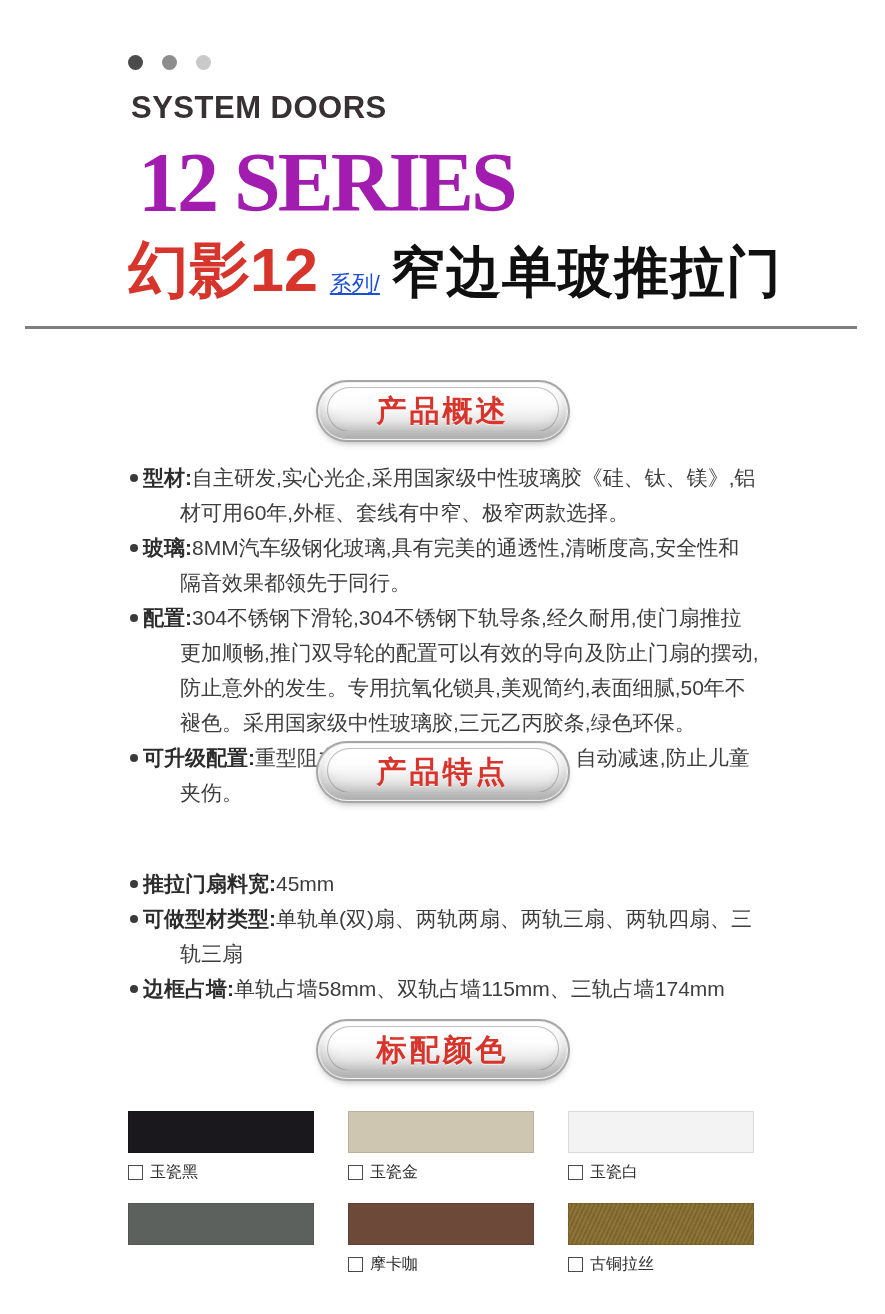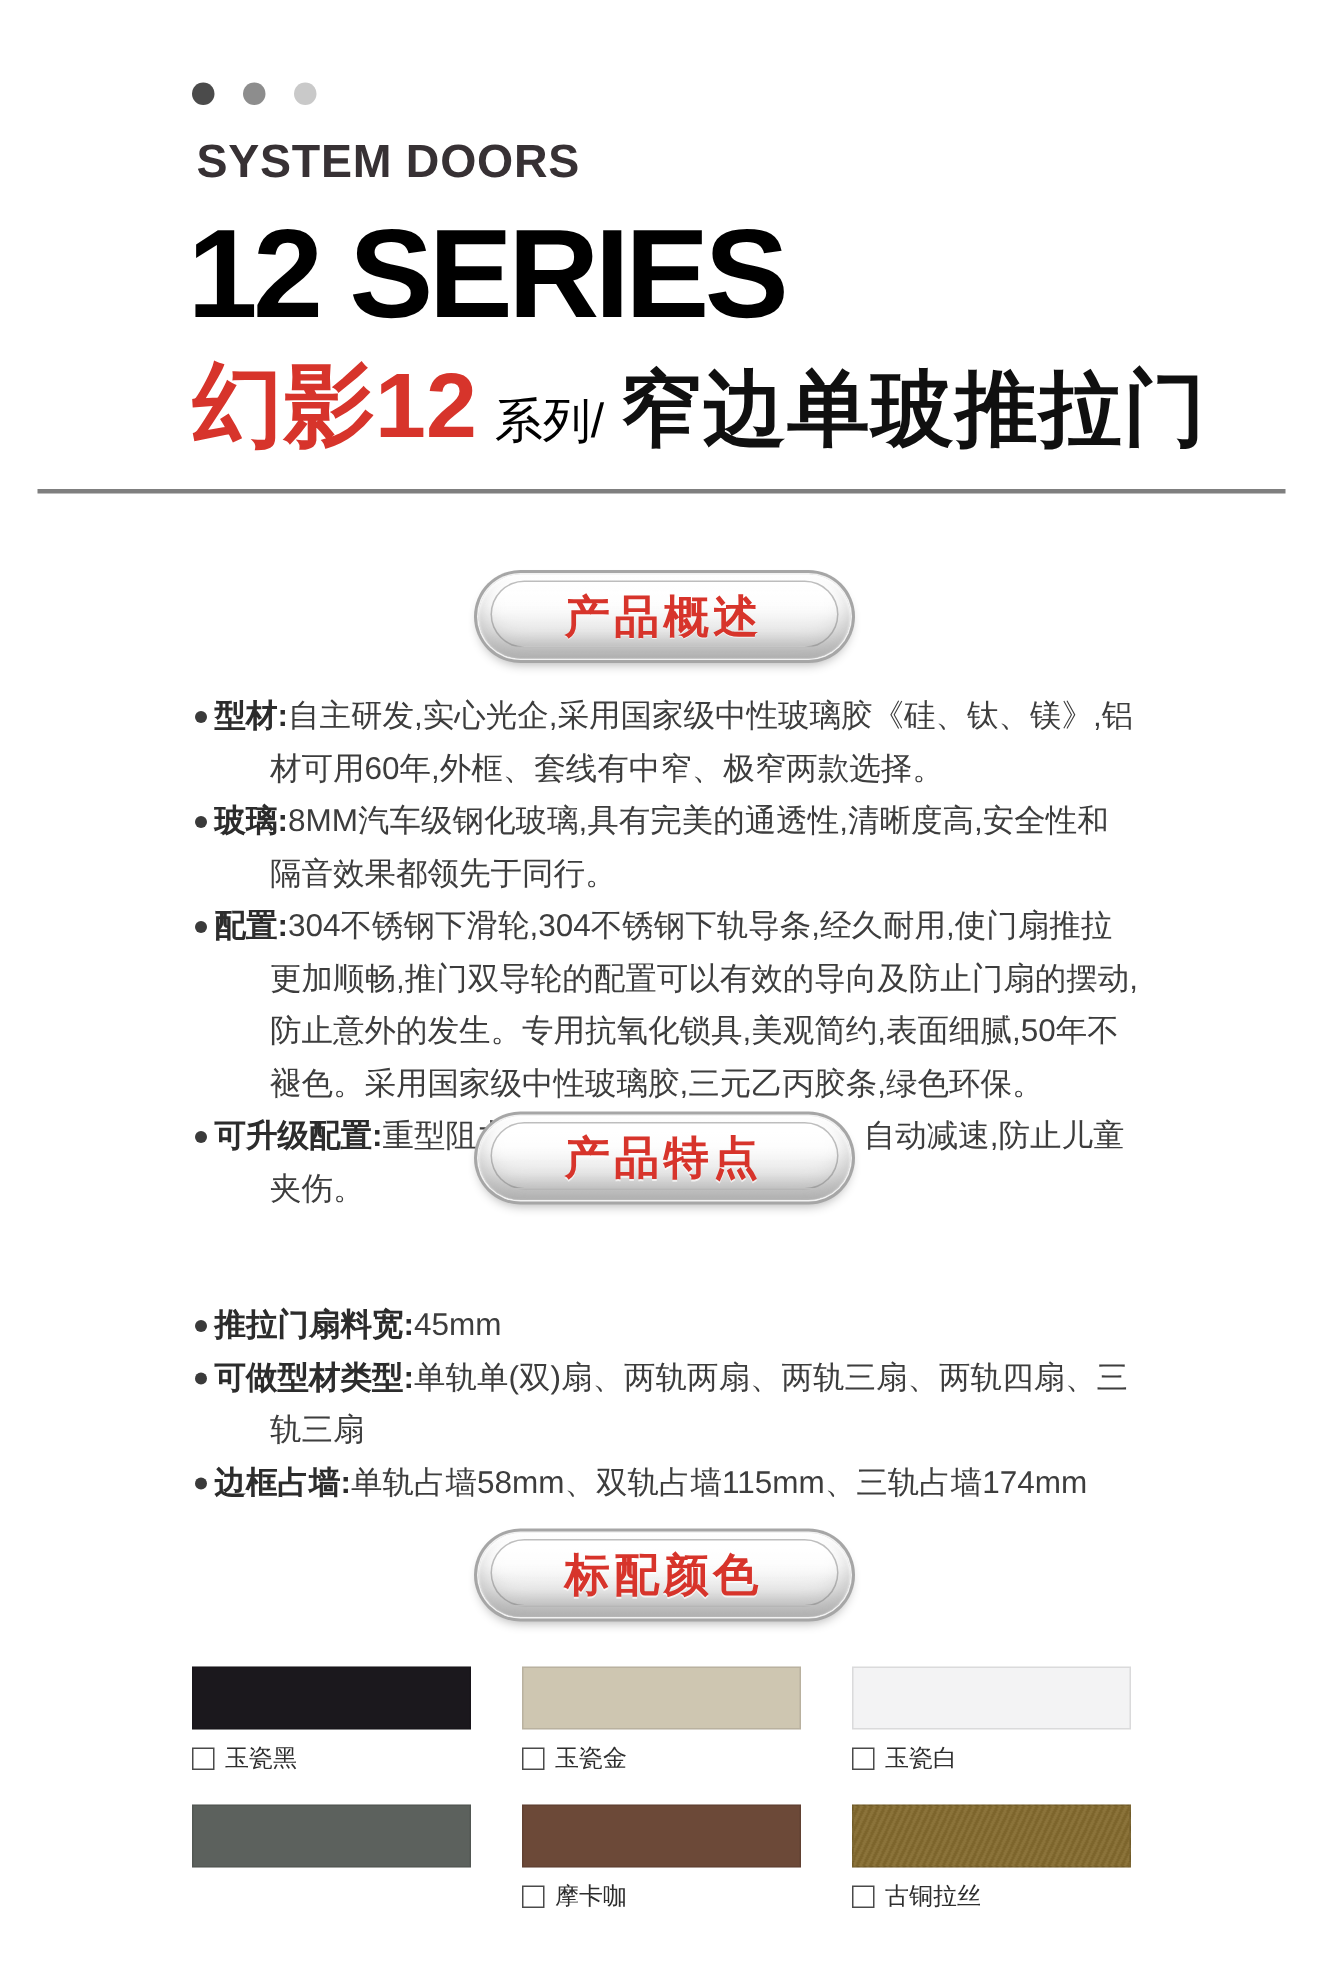--- a/index.html
+++ b/index.html
@@ -11,29 +11,29 @@
   }
 
   
   .dots { position:absolute; left:128px; top:55px; display:flex; gap:19px; }
   .dot { width:15px; height:15px; border-radius:50%; }
   .brand {
     position:absolute; left:131px; top:90px;
     font-size:31px; font-weight:700; color:#373134; letter-spacing:0.5px;
   }
   .series {
-    position:absolute; left:125px; top:134px;
-    font-size:84px; font-weight:800; color:#000000; letter-spacing:-3px;
+    position:absolute; left:138px; top:134px;
+    font-size:84px; font-weight:800; color:#a21caf; letter-spacing:-3px;font-family:Liberation Serif, serif;
   }
   .title-row {
     position:absolute; left:128px; top:230px; width:730px;
     display:flex; align-items:baseline; white-space:nowrap;
   }
   .cn-red   { font-size:61px; font-weight:800; color:var(--accent,#d7342b); }
-  .cn-sufx  { font-size:32px; font-weight:500; color:#000000; margin:0 10px 0 12px; }
+  .cn-sufx  { font-size:22px; font-weight:500; color:#1d4ed8; margin:0 10px 0 12px;text-decoration:underline; }
   .cn-prod  { font-size:55px; font-weight:900; color:#101010; letter-spacing:1px;text-align:right; }
   .rule {
     position:absolute; left:25px; top:326px; width:832px; height:3px;
     background:#7f7f7f; border:none;
   }
 
   
   .pill {
     position:absolute; left:50%; transform:translateX(-50%);
     width:248px; height:56px; border-radius:28px;

